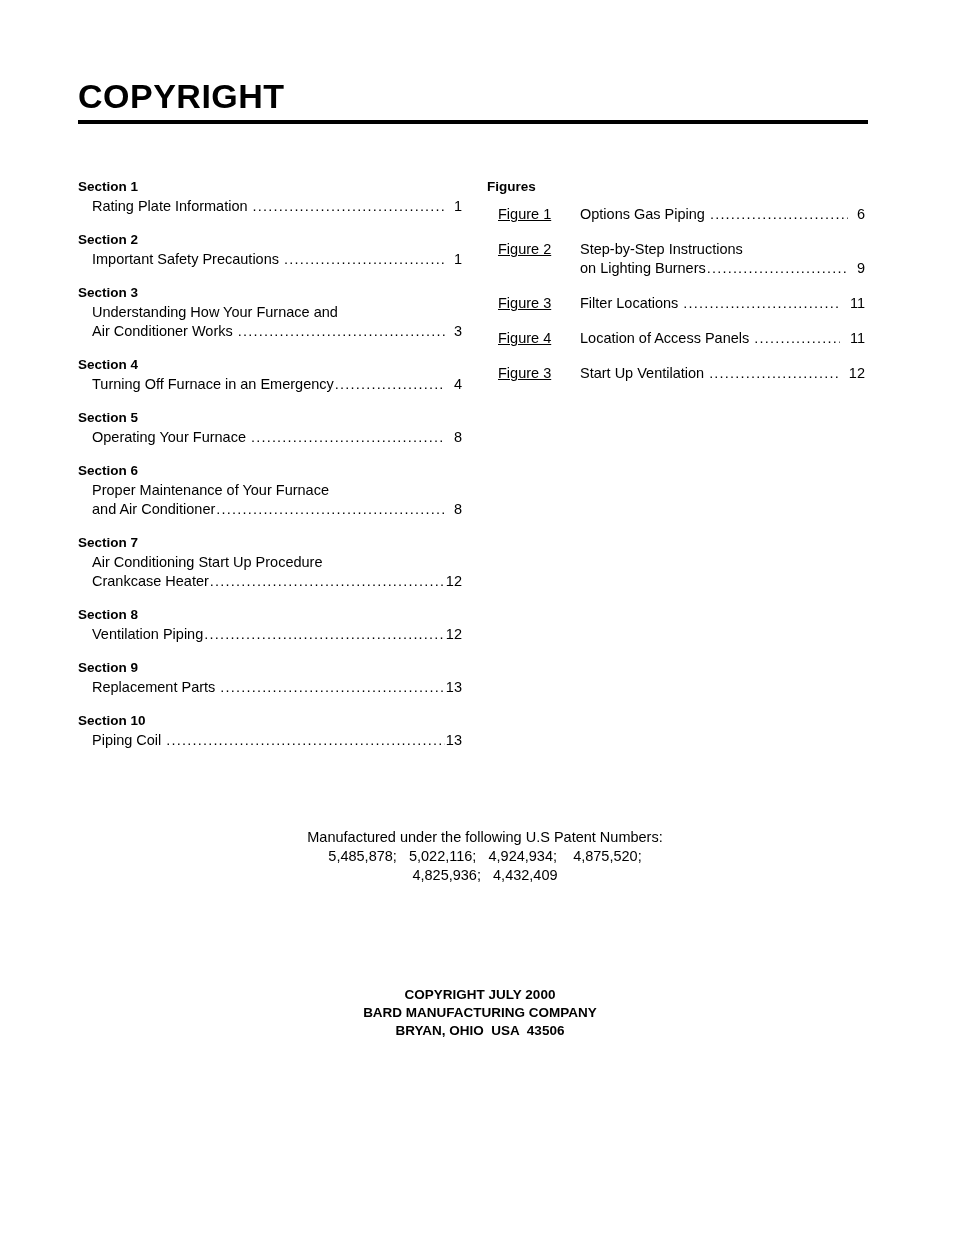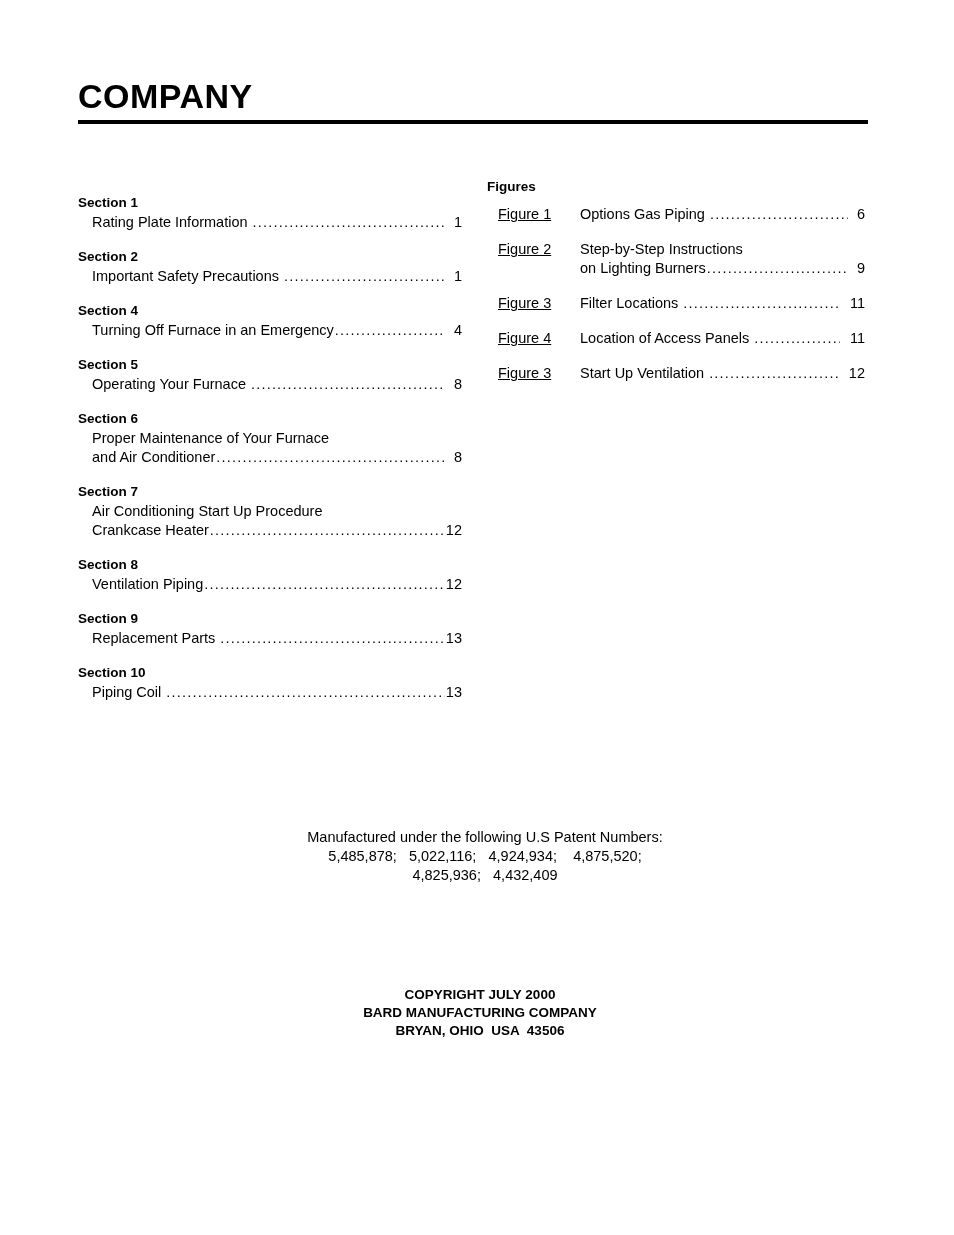--- a/index.html
+++ b/index.html
@@ -58,21 +58,20 @@
   .col-figures {
     position: absolute;
     left: 487px;
     top: 0;
     width: 378px;
   }
 
   
   .section-entry {
     margin-bottom: 15px;
-    margin-top: 16px;
   }
   .section-heading {
     font-size: 13.5px;
     font-weight: bold;
     line-height: 18px;
     margin: 0 0 1px 0;
   }
   .section-lines {
     margin-left: 14px;
   }
@@ -184,21 +183,21 @@
     line-height: 18px;
     white-space: pre;
   }
 </style>
 </head>
 <body>
 
 <div class="page">
 
   <div class="title-block">
-    <h1 class="page-title">COMPANY</h1>
+    <h1 class="page-title">COPYRIGHT</h1>
     <div class="title-rule"></div>
   </div>
 
   <div class="columns">
 
     <div class="col-sections" id="sections-column">
         <div class="section-entry">
           <div class="section-heading">Section 1</div>
           <div class="section-lines">
             <div class="leader-row gap-before">
@@ -208,20 +207,31 @@
             </div>
           </div>
         </div>
         <div class="section-entry">
           <div class="section-heading">Section 2</div>
           <div class="section-lines">
             <div class="leader-row gap-before">
               <span class="lr-text">Important Safety Precautions</span>
               <span class="lr-dots"></span>
               <span class="lr-page sec-page">1</span>
+            </div>
+          </div>
+        </div>
+        <div class="section-entry">
+          <div class="section-heading">Section 3</div>
+          <div class="section-lines">
+            <div class="entry-line">Understanding How Your Furnace and</div>
+            <div class="leader-row gap-before">
+              <span class="lr-text">Air Conditioner Works</span>
+              <span class="lr-dots"></span>
+              <span class="lr-page sec-page">3</span>
             </div>
           </div>
         </div>
         <div class="section-entry">
           <div class="section-heading">Section 4</div>
           <div class="section-lines">
             <div class="leader-row">
               <span class="lr-text">Turning Off Furnace in an Emergency</span>
               <span class="lr-dots"></span>
               <span class="lr-page sec-page">4</span>

